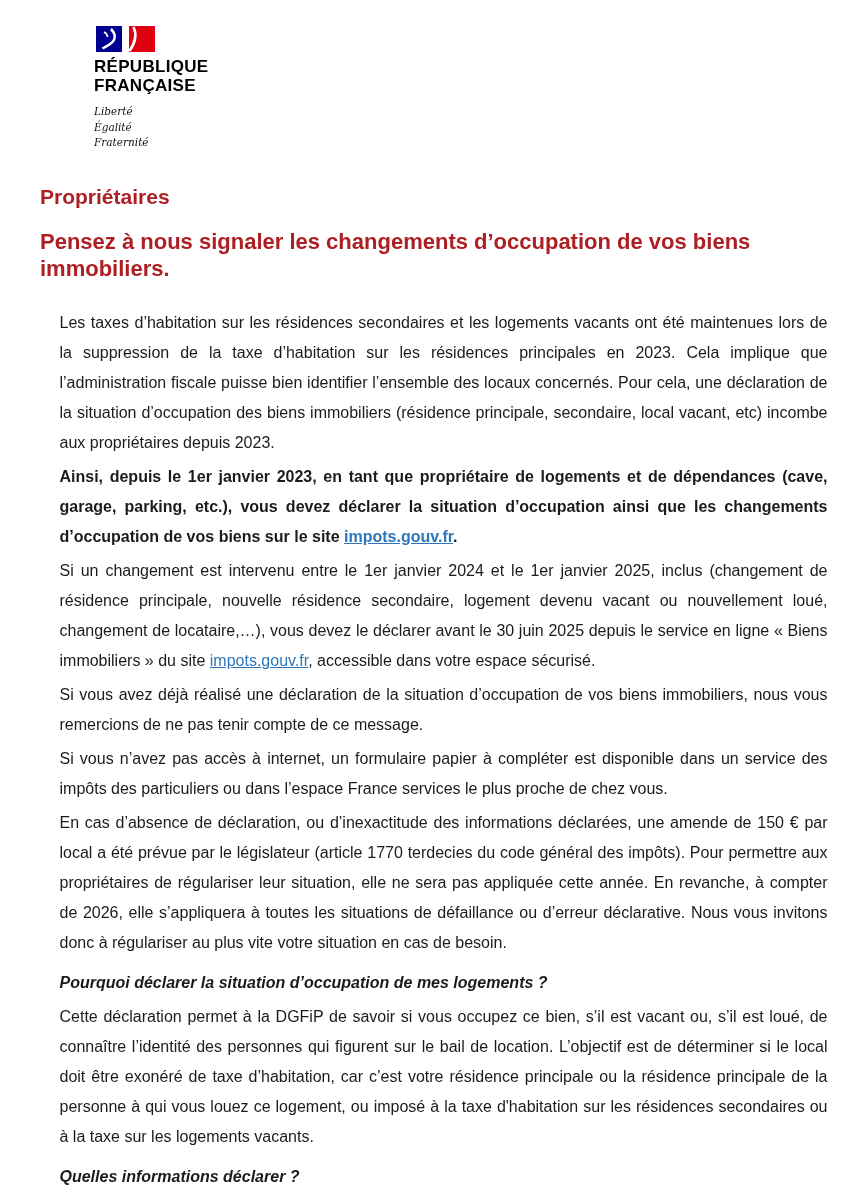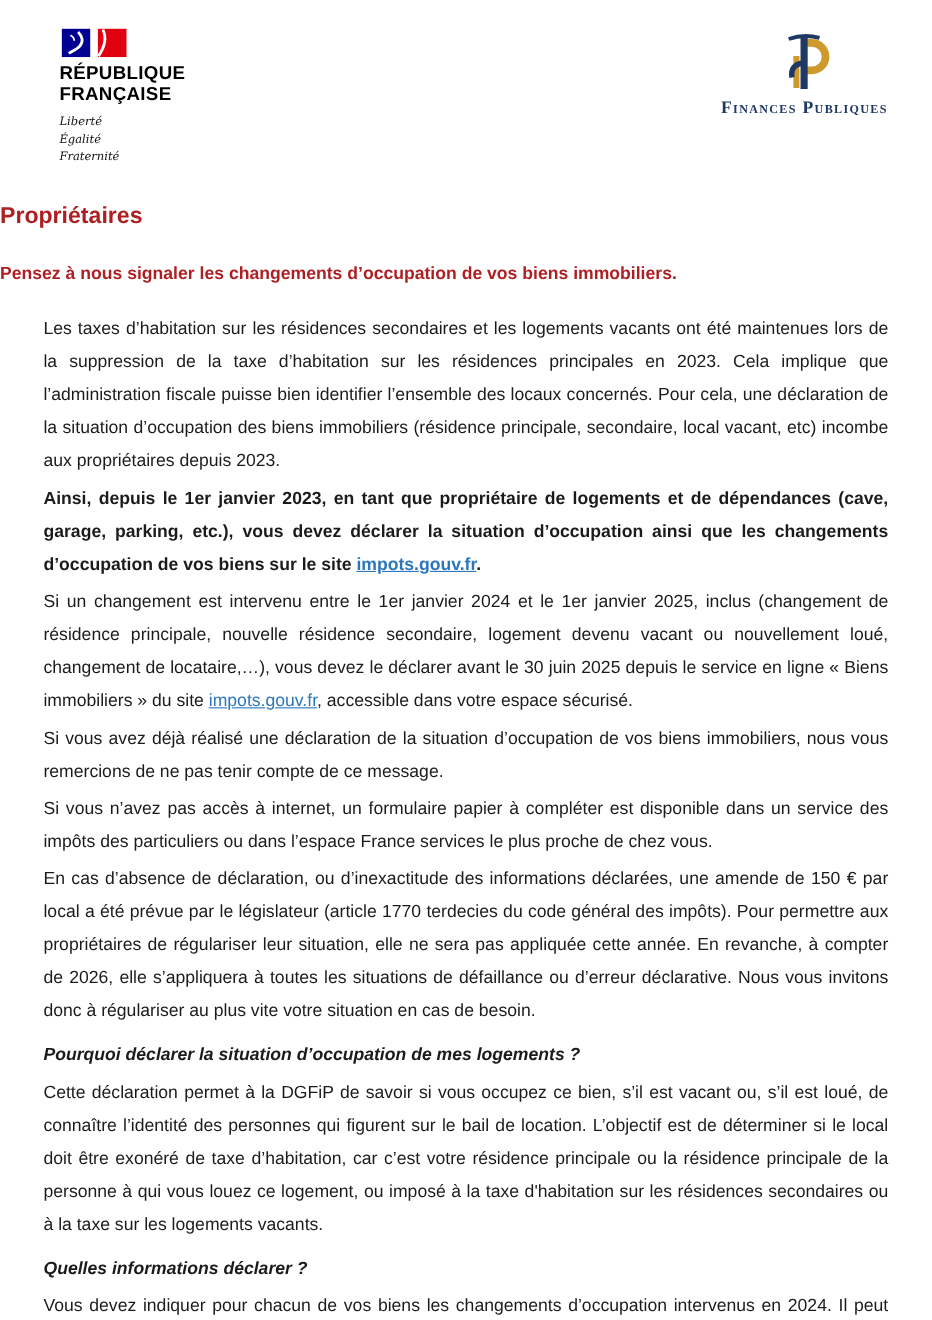--- a/index.html
+++ b/index.html
@@ -14,20 +14,21 @@
   html,body{margin:0;padding:0;background:#ffffff;}
   .page{
     position:relative;
     width:847px;height:1200px;
     margin:0 auto;
     background:#fff;
     overflow:hidden;
     box-sizing:border-box;
     font-family:"Liberation Sans",sans-serif;
     color:var(--ink);
+    padding-left:40px;
   }
   
   .header{
     display:flex;
     justify-content:space-between;
     align-items:flex-start;
     padding:26px 40px 0 54px;
   }
   .marianne{line-height:1;}
   .marianne .flag{display:block;margin:0 0 6px 2px;}
@@ -53,22 +54,22 @@
     font-size:16px;
   }
   
   .titles{text-align:left;margin-top:34px;}
   .title-kicker{
     color:var(--title-red);
     font-weight:bold;font-size:21px;line-height:1.2;
   }
   .title-headline{
     color:var(--title-red);
-    font-weight:bold;font-size:16px;line-height:1.2;
-    margin-top:31px;
+    font-weight:bold;font-size:22px;line-height:1.2;
+    margin-top:20px;
   }
   
   .content{
     width:768px;
     margin:26px auto 0;
     font-size:16px;
     line-height:30px;
     text-align:justify;
   }
   .content p{margin:0 0 4px;}
@@ -104,30 +105,20 @@
         <div>RÉPUBLIQUE</div>
         <div>FRANÇAISE</div>
       </div>
       <div class="motto">
         <div>Liberté</div>
         <div>Égalité</div>
         <div>Fraternité</div>
       </div>
     </div>
 
-    <div class="fp">
-      <svg class="monogram" width="54" height="56" viewBox="0 0 54 56" aria-hidden="true">
-        <path d="M27 11 h7 a12.5 12.5 0 0 1 0 25 h-7" fill="none" stroke="var(--logo-gold)" stroke-width="7"></path>
-        <path d="M20 23 v29" stroke="var(--logo-gold)" stroke-width="5.5"></path>
-        <path d="M27 5 v48" stroke="var(--logo-navy)" stroke-width="6.5"></path>
-        <path d="M13 7.5 q14 -5 28 -1" stroke="var(--logo-navy)" stroke-width="3.5" fill="none"></path>
-        <path d="M27 29 q-13 1.5 -11 13.5" stroke="var(--logo-navy)" stroke-width="5" fill="none"></path>
-      </svg>
-      <div class="caption">Finances Publiques</div>
-    </div>
   </div>
 
   <div class="titles">
     <div class="title-kicker">Propriétaires</div>
     <div class="title-headline">Pensez à nous signaler les changements d’occupation de vos biens immobiliers.</div>
   </div>
 
   <div class="content">
 
     <p>Les taxes d’habitation sur les résidences secondaires et les logements vacants ont été maintenues lors de la suppression de la taxe d’habitation sur les résidences principales en 2023. Cela implique que l’administration fiscale puisse bien identifier l’ensemble des locaux concernés. Pour cela, une déclaration de la situation d’occupation des biens immobiliers (résidence principale, secondaire, local vacant, etc) incombe aux propriétaires depuis 2023.</p>

